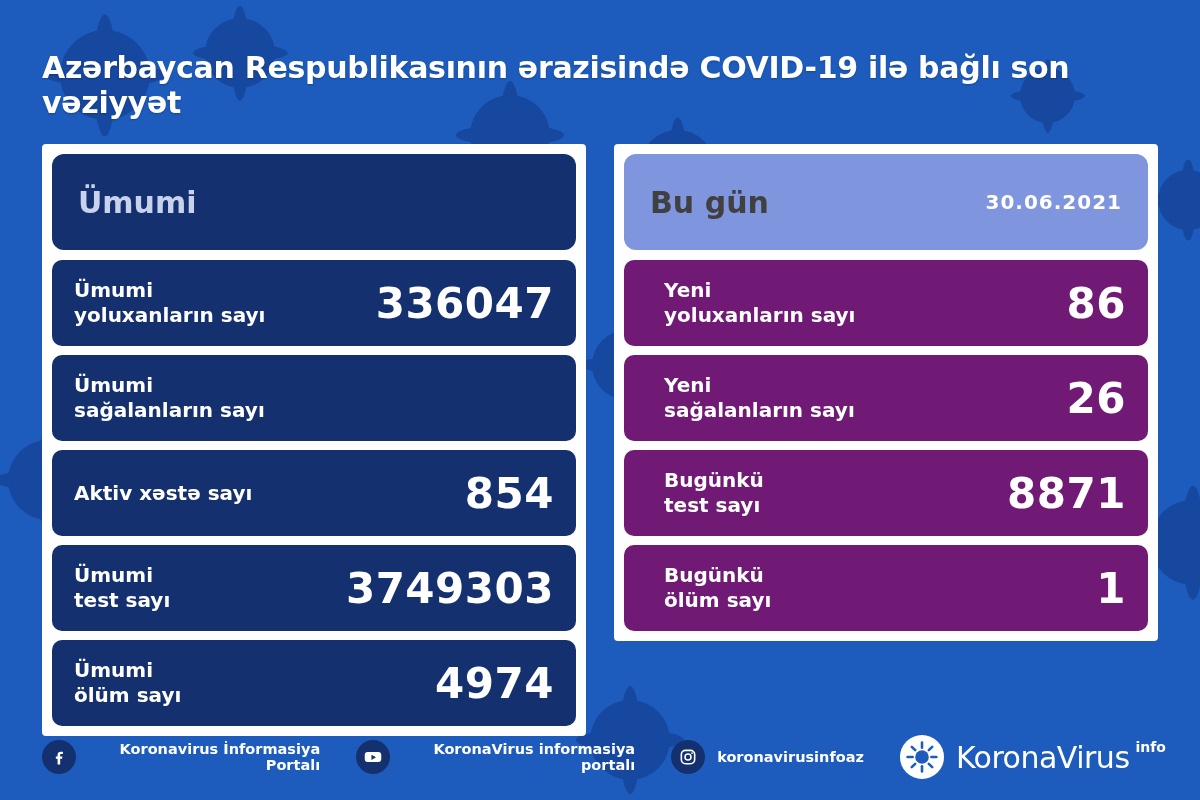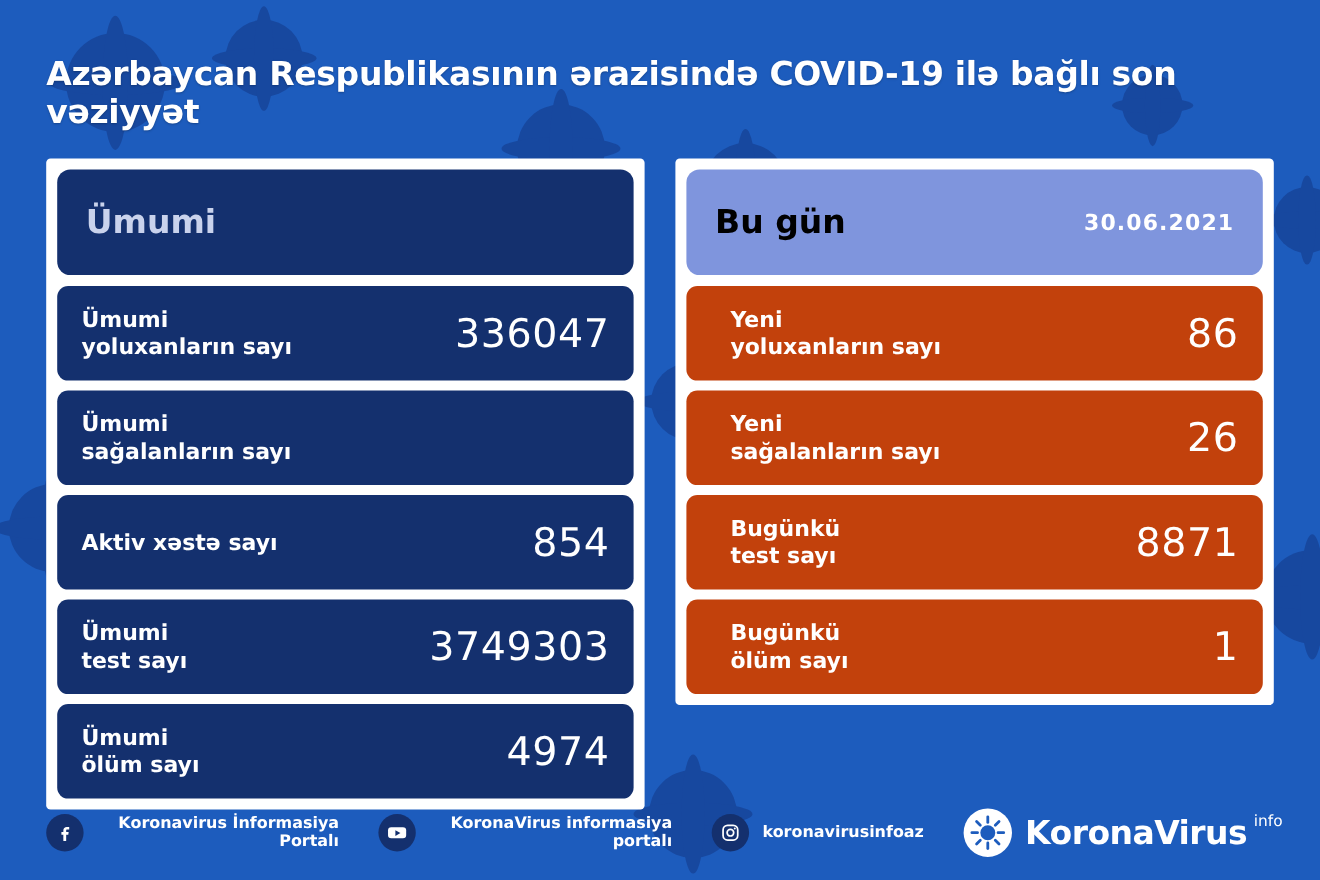--- a/index.html
+++ b/index.html
@@ -79,21 +79,21 @@
     height: 96px;
     display: flex;
     align-items: center;
     justify-content: space-between;
     padding: 0 26px;
     margin-bottom: 10px;
   }
   .head-total { background: #14306e; }
   .head-today { background: #7f95dd; }
   .head-title {
-    color: #000000;
+    color: #404040;
     font-size: 30px;
     font-weight: bold;
   }
   .head-total .head-title { color: #c9d2ec; }
   .head-date {
     color: #ffffff;
     font-size: 20px;
     font-weight: bold;
     letter-spacing: 1px;
   }
@@ -101,33 +101,33 @@
   .rows { display: flex; flex-direction: column; gap: 9px; }
   .row {
     border-radius: 10px;
     height: 86px;
     display: flex;
     align-items: center;
     justify-content: space-between;
     padding: 0 22px 0 22px;
   }
   .row-total { background: #14306e; }
-  .row-today { background: #c2410c; padding-left: 40px; }
+  .row-today { background: #701a75; padding-left: 40px; }
   .row-label {
     color: #ffffff;
     font-size: 20px;
     font-weight: bold;
     line-height: 1.25;
     white-space: pre-line;
     text-align: left;
   }
   .row-value {
     color: #ffffff;
-    font-size: 36px;
-    font-weight: normal;
+    font-size: 42px;
+    font-weight: bold;
     letter-spacing: 0.5px;
   }
 
   .footer {
     position: absolute;
     left: 0; right: 0; bottom: 0;
     height: 86px;
     z-index: 4;
     display: flex;
     align-items: center;
@@ -166,27 +166,27 @@
     width: 44px; height: 44px;
     border-radius: 50%;
     background: #ffffff;
     display: flex;
     align-items: center;
     justify-content: center;
   }
   .brand-text {
     color: #ffffff;
     font-size: 30px;
-    font-weight: bold;
+    font-weight: normal;
     letter-spacing: -0.5px;
   }
   .brand-sup {
     color: #ffffff;
     font-size: 14px;
-    font-weight: normal;
+    font-weight: bold;
     align-self: flex-start;
     margin-top: 4px;
     margin-left: -6px;
   }
 </style>
 </head>
 <body>
 
 <div class="infographic">
 

